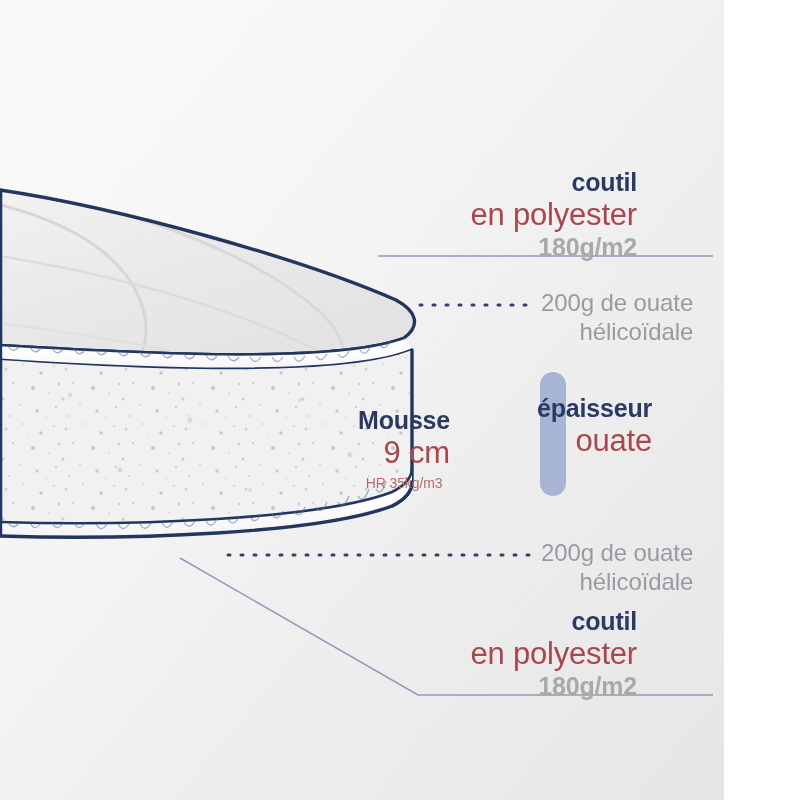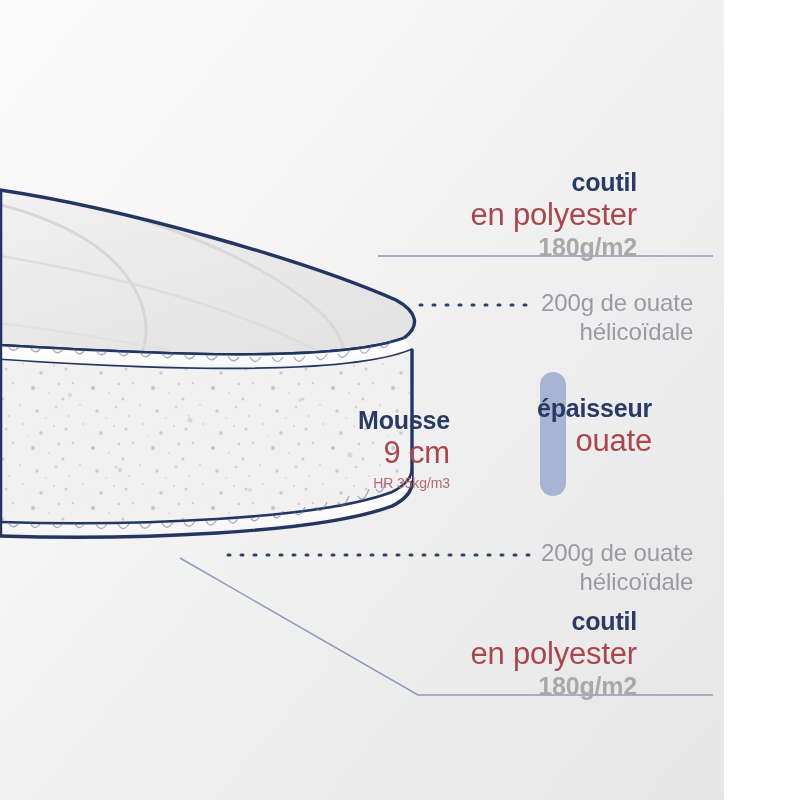--- a/index.html
+++ b/index.html
@@ -61,20 +61,21 @@
     color: #9a9aa2;
     font-size: 24px;
     font-weight: normal;
     letter-spacing: -0.1px;
     line-height: 1.22;
   }
   .l-rose-small {
     color: #b56a6d;
     font-size: 14px;
     letter-spacing: -0.1px;
+    text-align: center;
   }
 
   
   .bar-total {
     position: absolute;
     background: #ffffff;
     border-radius: 11px;
   }
   .bar-foam {
     position: absolute;

